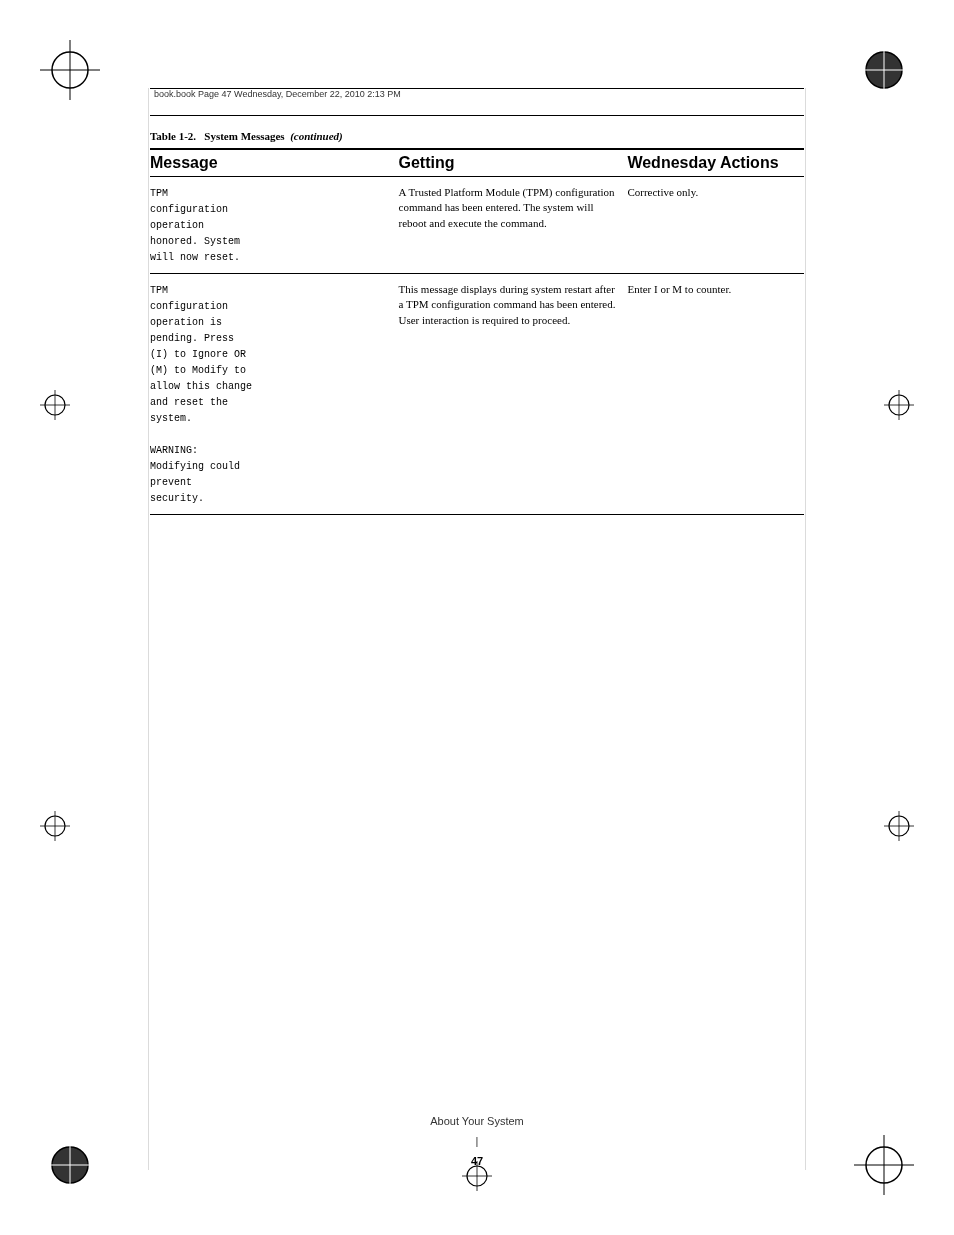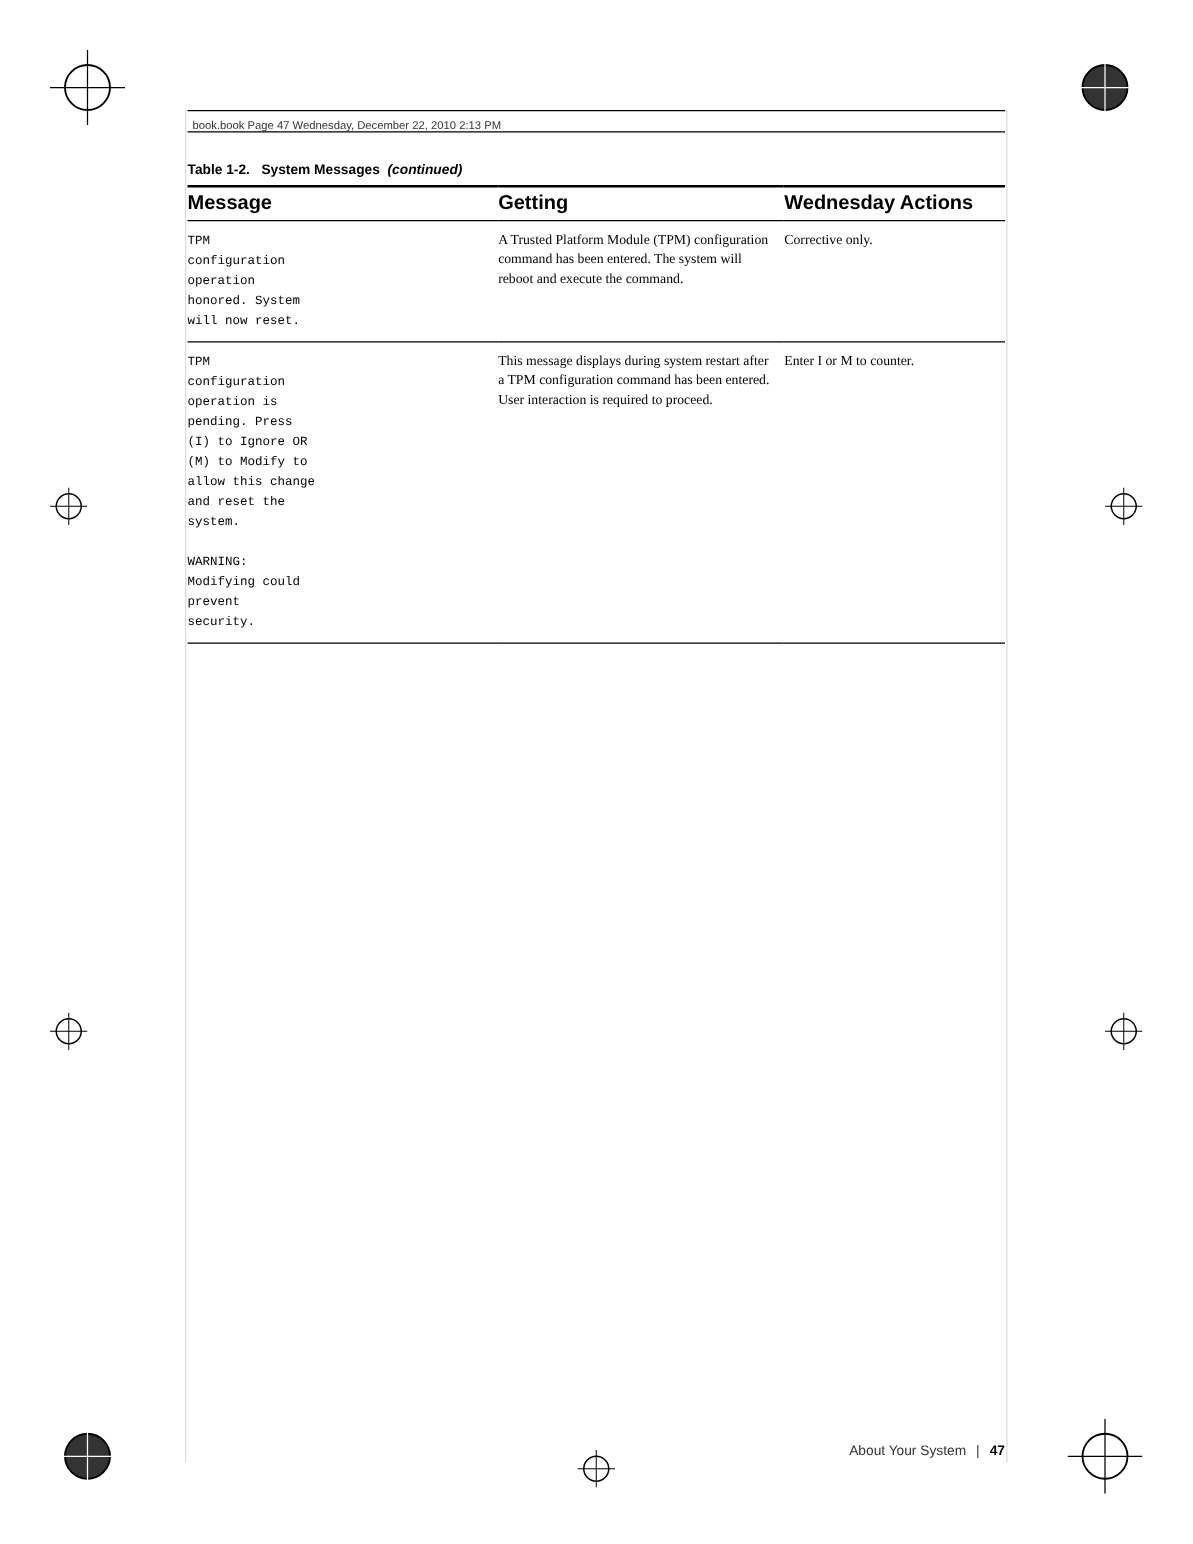--- a/index.html
+++ b/index.html
@@ -51,46 +51,46 @@
       left: 50%;
       transform: translateX(-50%);
     }
 
     
     .header-bar {
       position: absolute;
       top: 88px;
       left: 150px;
       right: 150px;
-      height: 18px;
+      height: 28px;
       border-top: 1px solid #000;
       border-bottom: 1px solid #000;
       display: flex;
-      align-items: flex-end;
+      align-items: flex-start;
       padding: 0 4px;
     }
 
     .header-text {
       font-size: 9px;
       font-family: Arial, sans-serif;
       color: #333;
     }
 
     
     .content-area {
       position: absolute;
       top: 130px;
       left: 150px;
       right: 150px;
       bottom: 120px;
     }
 
     
     .table-title {
-      font-family: Liberation Sans, sans-serif;
+      font-family: Liberation Serif, serif;
       font-size: 11px;
       font-weight: bold;
       margin-bottom: 6px;
     }
 
     .table-title .continued {
       font-style: italic;
       font-weight: bold;
     }
 
@@ -141,20 +141,21 @@
     
     .footer {
       position: absolute;
       bottom: 68px;
       left: 150px;
       right: 150px;
       display: flex;
       justify-content: flex-end;
       align-items: center;
       gap: 8px;
+      flex-direction: column;
     }
 
     .footer-text {
       font-family: Arial, Helvetica, sans-serif;
       font-size: 11px;
       color: #333;
     }
 
     .footer-separator {
       font-family: Arial, Helvetica, sans-serif;

